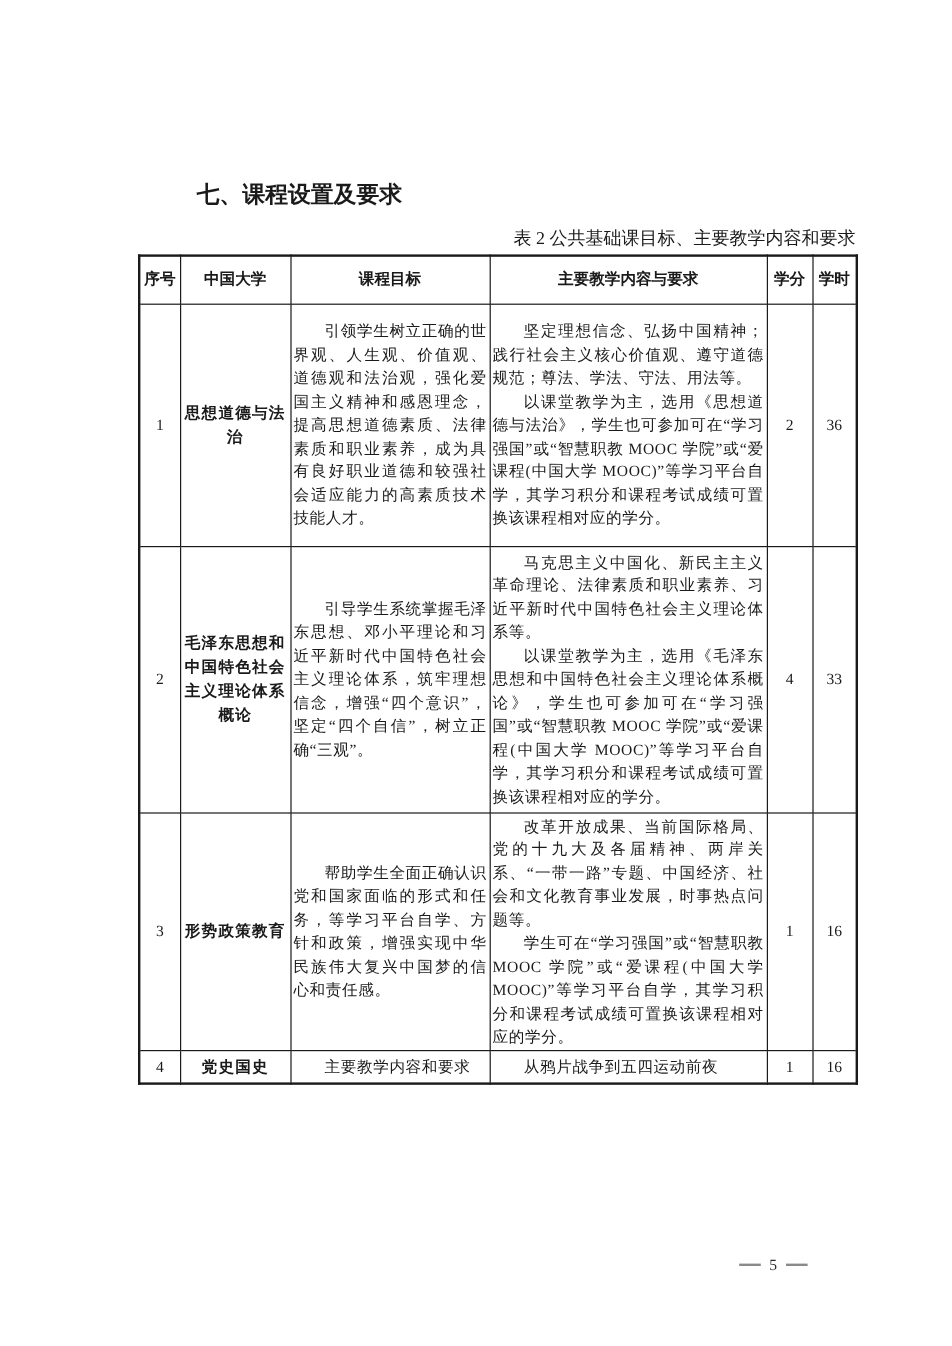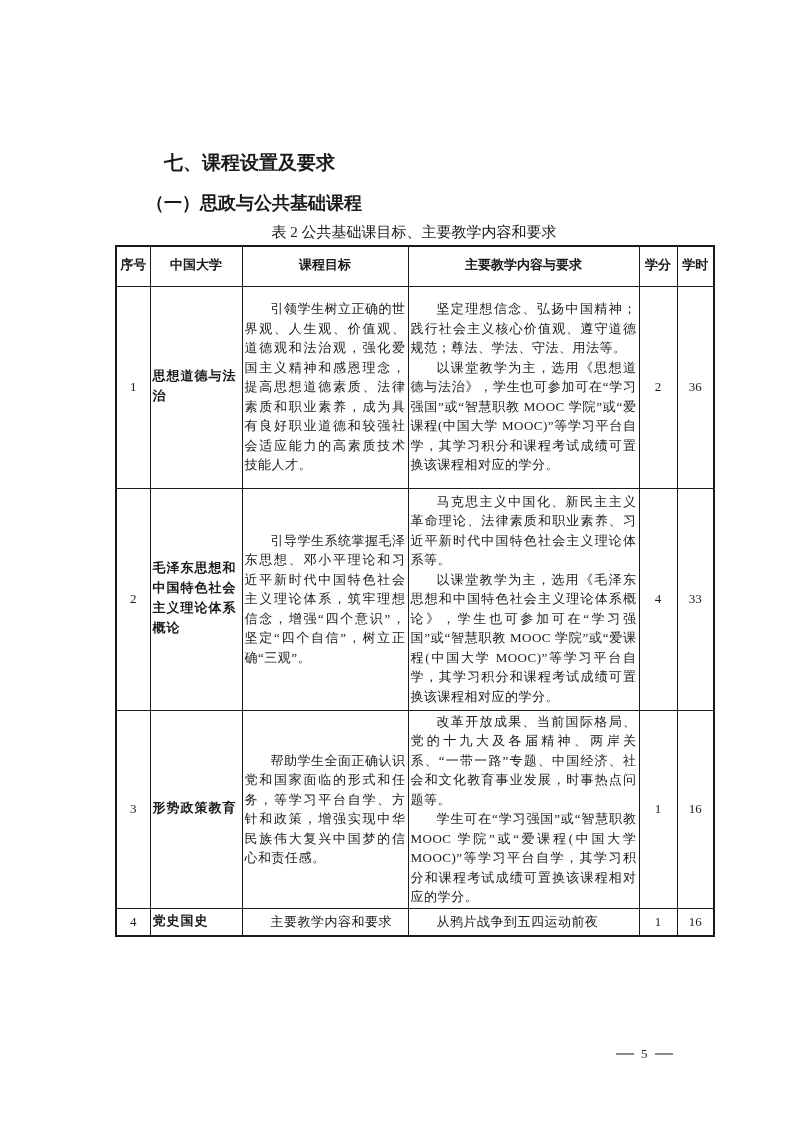--- a/index.html
+++ b/index.html
@@ -38,56 +38,56 @@
     margin: 3px 0 5px 31px;
     font-size: 18px;
     line-height: 28px;
     font-weight: bold;
     font-family: "Liberation Serif", serif;
   }
   .table-caption {
     margin: 0 0 2px 0;
     font-size: 15px;
     line-height: 21px;
-    text-align: center;
+    text-align: right;
     font-family: "Liberation Serif", serif;
   }
   table.courses {
     border-collapse: collapse;
     width: 598px;
     table-layout: fixed;
     border: 2px solid #1a1a1a;
   }
   table.courses th, table.courses td {
     border: 1px solid #1a1a1a;
     padding: 1px 2px;
     font-size: 13px;
     vertical-align: middle;
   }
   table.courses th {
     font-weight: bold;
     line-height: 18px;
-    font-family: Liberation Mono, monospace;
+    font-family: Liberation Sans, sans-serif;
   }
   tr.header-row { height: 40px; }
   tr.row-0 { height: 202px; }
   tr.row-1 { height: 222px; }
   tr.row-2 { height: 186px; }
   tr.row-3 { height: 28px; }
   td.cell-no {
     text-align: center;
     font-family: "Liberation Serif", serif;
   }
   td.cell-name {
-    text-align: left;
+    text-align: center;
     font-weight: bold;
     padding: 0 7px;
     line-height: 20px;
     letter-spacing: 1px;
-    font-family: Liberation Mono, monospace;
+    font-family: Liberation Sans, sans-serif;
   }
   td.cell-objective, td.cell-content {
     vertical-align: top;
     font-family: Liberation Serif, serif;
   }
   tr.row-3 td.cell-objective, tr.row-3 td.cell-content {
     vertical-align: middle;
   }
   td.cell-objective p, td.cell-content p {
     margin: 0;
@@ -116,21 +116,20 @@
     height: 2px;
     background: #8a8a8a;
   }
   .page-number .num { color: #2a2a2a; }
 </style>
 </head>
 <body>
 
 <div class="doc">
   <h1 class="doc-heading">七、课程设置及要求</h1>
-  <h2 class="doc-section">（一）思政与公共基础课程</h2>
   <div class="table-caption">表 2 公共基础课目标、主要教学内容和要求</div>
 
   <table class="courses">
     <colgroup>
       <col style="width:34px">
       <col style="width:92px">
       <col style="width:166px">
       <col style="width:231px">
       <col style="width:38px">
       <col style="width:37px">

